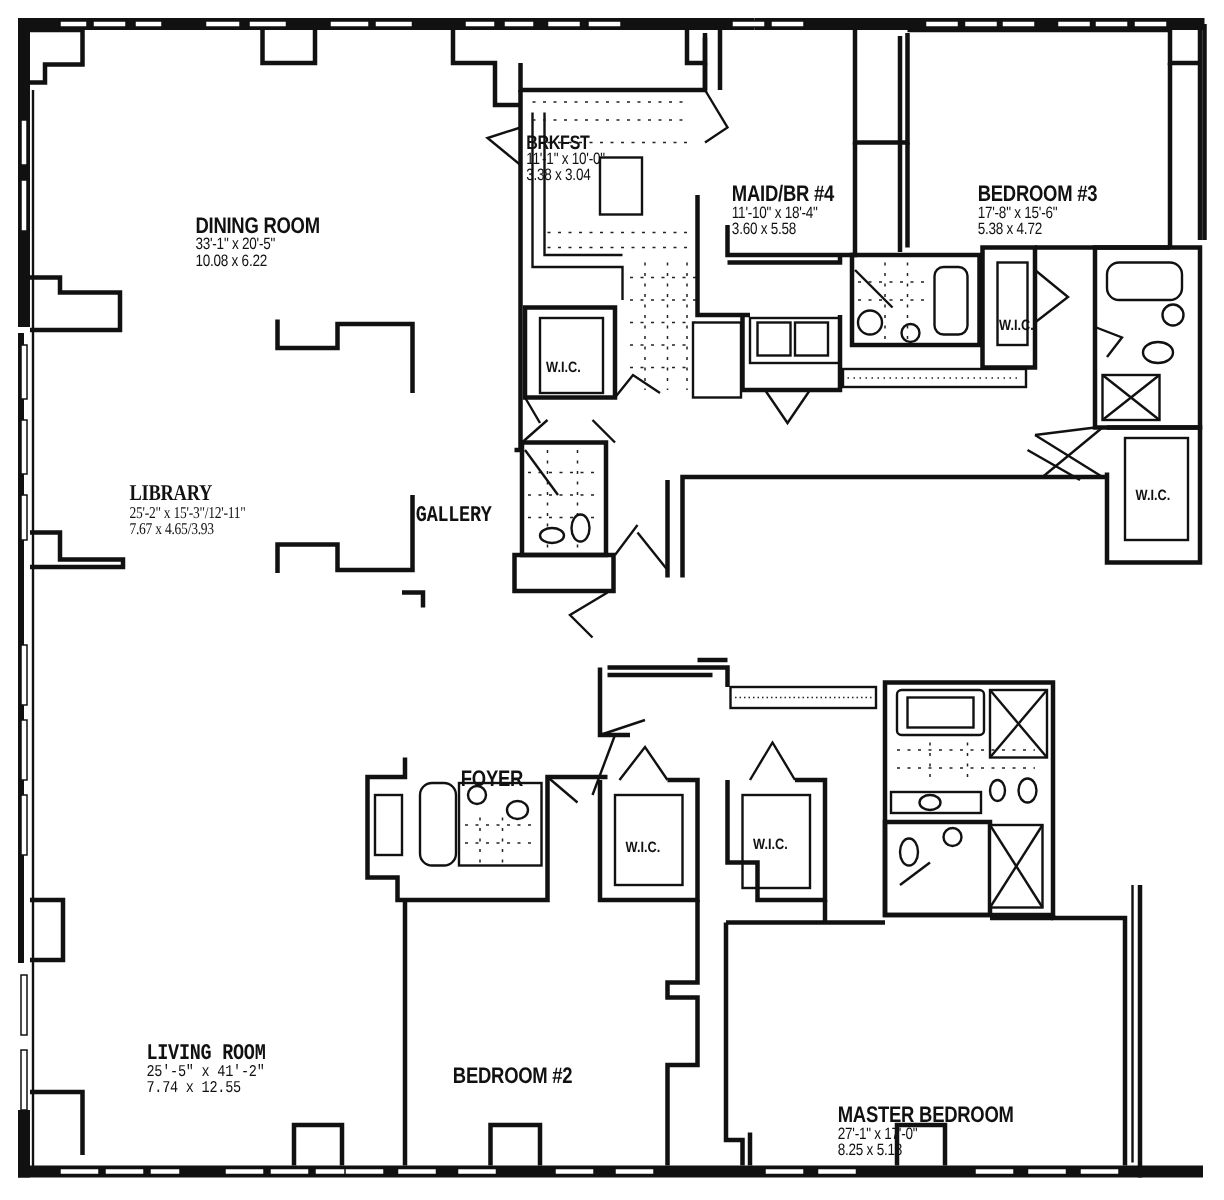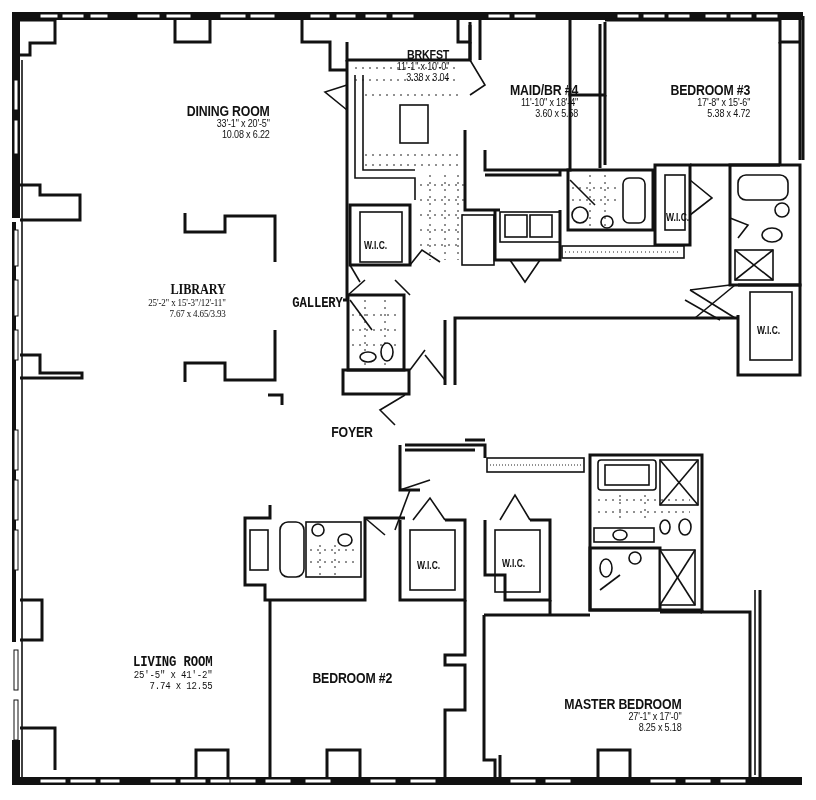--- a/index.html
+++ b/index.html
@@ -4,21 +4,21 @@
 <style>
   html, body { margin: 0; padding: 0; background: #ffffff; }
   body { width: 816px; height: 800px; position: relative; overflow: hidden; font-family: "Liberation Sans", sans-serif; color: #111; }
   #plan { position: absolute; left: 0; top: 0; width: 816px; height: 800px; }
   .wall { fill: none; stroke: #111; stroke-width: 3; stroke-linejoin: miter; }
   .wall-thin { fill: none; stroke: #111; stroke-width: 1.6; }
   .window { fill: #fff; stroke: #111; stroke-width: 1; }
   .fix { fill: #fff; stroke: #111; stroke-width: 1.6; }
   .tile { stroke: #222; stroke-width: 1; stroke-dasharray: 2 5; fill: none; }
   .door { fill: none; stroke: #111; stroke-width: 1.6; }
-  .label { position: absolute; text-align: right; white-space: nowrap; font-family: "Liberation Sans Narrow", "Liberation Sans", sans-serif; letter-spacing: -0.2px; line-height: 1.0; }
+  .label { position: absolute; text-align: left; white-space: nowrap; font-family: "Liberation Sans Narrow", "Liberation Sans", sans-serif; letter-spacing: -0.2px; line-height: 1.0; margin-top: 40px; }
   .label .name { display: block; font-size: 15px; font-weight: bold; transform: scaleX(0.82); transform-origin: center; }
   .label .dim { display: block; font-size: 11px; transform: scaleX(0.82); transform-origin: center; }
   .label.small .name { font-size: 13px; }
   .wic { position: absolute; font-size: 10px; font-weight: bold; transform: scaleX(0.85); font-family: "Liberation Sans", sans-serif; }
 </style>
 </head>
 <body>
 
 <svg id="plan" viewBox="0 0 816 800" xmlns="http://www.w3.org/2000/svg">
 
@@ -326,21 +326,21 @@
 <div class="label" style="left:71px; top:282px; width:170px;font-family:Liberation Serif, serif;">
   <span class="name">LIBRARY</span>
   <span class="dim">25'-2" x 15'-3"/12'-11"</span>
   <span class="dim">7.67 x 4.65/3.93</span>
 </div>
 
 <div class="label" style="left:270px; top:296px; width:80px;font-family:Liberation Mono, monospace;">
   <span class="name">GALLERY</span>
 </div>
 
-<div class="label" style="left:300px; top:424px; width:80px;">
+<div class="label" style="left:300px; top:472px; width:80px;">
   <span class="name">FOYER</span>
 </div>
 
 <div class="label" style="left:85px; top:655px; width:140px;font-family:Liberation Mono, monospace;">
   <span class="name">LIVING ROOM</span>
   <span class="dim">25'-5" x 41'-2"</span>
   <span class="dim">7.74 x 12.55</span>
 </div>
 
 <div class="label" style="left:292px; top:670px; width:110px;">

